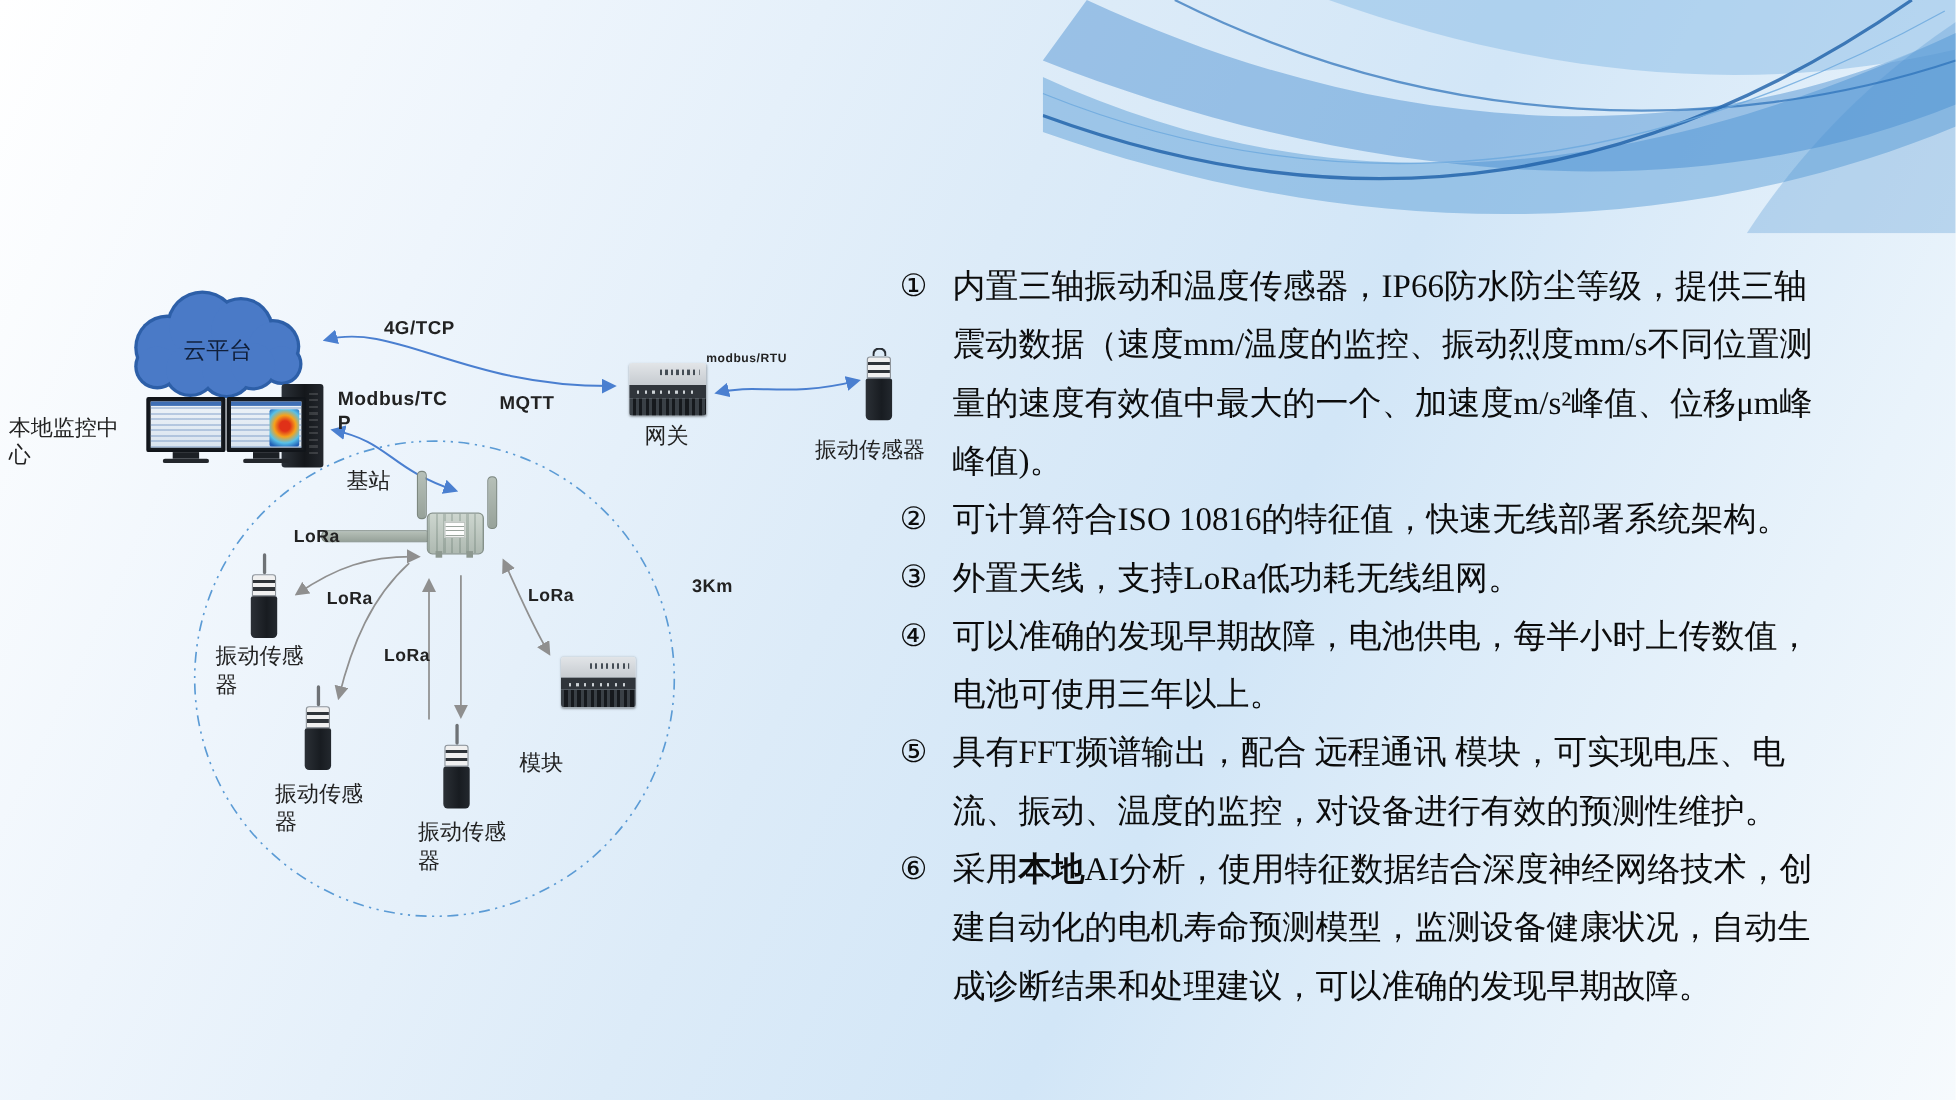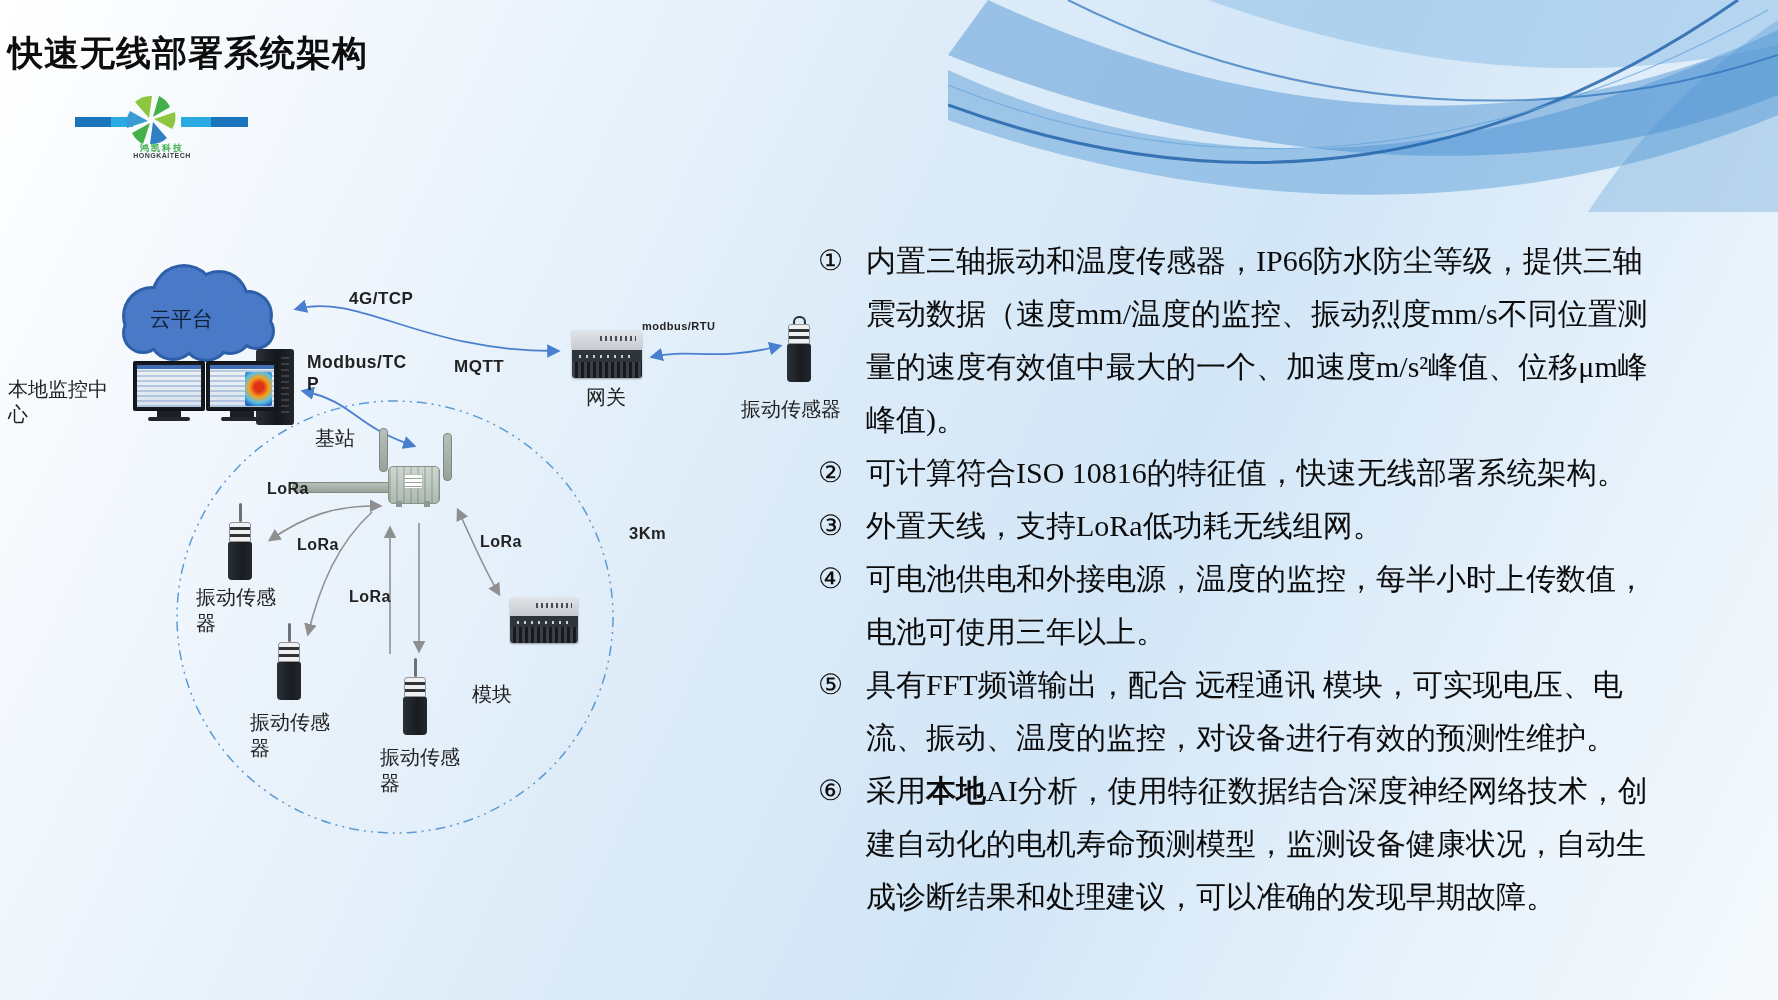--- a/index.html
+++ b/index.html
@@ -19,21 +19,21 @@
   .b4{left:138px; width:37px; background:#1b75bc;}
   .logo-cn{position:absolute; top:52px; left:0; width:100%; text-align:center; font-size:9px; color:#3fae49; letter-spacing:2px; font-weight:700;}
   .logo-en{position:absolute; top:62px; left:0; width:100%; text-align:center; font-size:7px; color:#3a3a3a; letter-spacing:.5px; font-weight:700;}
   .pin{position:absolute; left:52px; top:3px;}
   
   .waves{right:0; top:0;}
   
   svg.lines{left:0; top:0; pointer-events:none;}
   .dlabel{font-size:20px; color:#222; line-height:25px;}
   .llabel{font-size:16px; font-weight:600; color:#222; letter-spacing:.5px;}
-  .center{text-align:left;}
+  .center{text-align:center;font-family:Liberation Serif, serif;}
   
   .tower{left:256px; top:349px; width:38px; height:76px; background:linear-gradient(90deg,#2b3138,#14171b 55%,#23272d); border-radius:3px;}
   .tower i{position:absolute; right:5px; top:8px; width:8px; height:56px; background:repeating-linear-gradient(180deg,rgba(255,255,255,.14) 0 2px,transparent 2px 6px); display:block;}
   .mon{position:absolute; width:72px; height:50px; background:#171b20; border:2px solid #11151a; border-radius:2px; padding:2px; box-sizing:border-box;}
   .scr{width:100%; height:100%; position:relative; background:
     repeating-linear-gradient(180deg, rgba(90,130,185,.35) 0 2px, transparent 2px 5px),
     linear-gradient(#eef3f8,#d9e4ef);}
   .scr .hd{position:absolute; left:0; top:0; width:100%; height:4px; background:#3f6fb5;}
   .heat{position:absolute; right:2px; top:7px; width:27px; height:34px; border-radius:2px;
     background:radial-gradient(circle at 52% 45%, #e03118 0 20%, #f5a21c 42%, #57c0e8 66%, #2362b8 88%);}
@@ -79,39 +79,20 @@
   <svg class="abs waves" width="830" height="212" viewBox="0 0 830 212" preserveAspectRatio="none">
     <path d="M0,70 C250,185 520,175 830,30 L830,115 C540,235 240,205 0,120 Z" fill="#5d9fd8" opacity="0.50"></path>
     <path d="M40,0 C320,130 600,140 830,30 L830,95 C560,205 240,150 0,55 Z" fill="#3c85cc" opacity="0.42"></path>
     <path d="M260,0 C470,75 660,85 830,45 L830,0 Z" fill="#8fc0e8" opacity="0.55"></path>
     <path d="M640,212 C700,120 770,60 830,20 L830,212 Z" fill="#4c92d2" opacity="0.30"></path>
     <path d="M0,105 C300,215 560,160 790,0" stroke="#1d5fa7" stroke-width="3" fill="none" opacity="0.8"></path>
     <path d="M120,0 C360,120 620,125 830,55" stroke="#2a6fb8" stroke-width="2" fill="none" opacity="0.7"></path>
     <path d="M0,85 C260,190 540,165 820,10" stroke="#6aa7dd" stroke-width="1.2" fill="none" opacity="0.8"></path>
   </svg>
 
-  <div class="abs title">快速无线部署系统架构</div>
-  <div class="abs logo">
-    <div class="bar b1"></div>
-    <div class="bar b2"></div>
-    <div class="bar b3"></div>
-    <div class="bar b4"></div>
-    <svg class="pin" width="52" height="52" viewBox="0 0 52 52">
-      <g transform="translate(26,27)">
-        <path d="M2,-3 L8,-24 A23,23 0 0 1 19,-13 Z" fill="#43b049"></path>
-        <path d="M3,-1 L24,-8 A23,23 0 0 1 21,9 Z" fill="#8dc63f"></path>
-        <path d="M2,2 L16,18 A23,23 0 0 1 -1,24 Z" fill="#2f7fc1"></path>
-        <path d="M-1,3 L-8,24 A23,23 0 0 1 -19,13 Z" fill="#43b049"></path>
-        <path d="M-3,1 L-24,8 A23,23 0 0 1 -21,-9 Z" fill="#3b9bd5"></path>
-        <path d="M-2,-2 L-16,-18 A23,23 0 0 1 1,-24 Z" fill="#8dc63f"></path>
-      </g>
-    </svg>
-    <div class="logo-cn">鸿凯科技</div>
-    <div class="logo-en">HONGKAITECH</div>
-  </div>
 
   <svg class="abs lines" width="1778" height="1000" viewBox="0 0 1778 1000">
     <defs>
       <marker id="mb" viewBox="0 0 10 10" refX="8" refY="5" markerWidth="7.5" markerHeight="7.5" orient="auto-start-reverse">
         <path d="M0,0 L10,5 L0,10 z" fill="#4a7fd0"></path>
       </marker>
       <marker id="mg" viewBox="0 0 10 10" refX="8" refY="5" markerWidth="8" markerHeight="8" orient="auto-start-reverse">
         <path d="M0,0 L10,5 L0,10 z" fill="#8f8f8f"></path>
       </marker>
     </defs>
@@ -249,21 +230,21 @@
     <div class="frow">
       <div class="fnum">②</div>
       <div class="ftxt">可计算符合ISO 10816的特征值，快速无线部署系统架构。</div>
     </div>
     <div class="frow">
       <div class="fnum">③</div>
       <div class="ftxt">外置天线，支持LoRa低功耗无线组网。</div>
     </div>
     <div class="frow">
       <div class="fnum">④</div>
-      <div class="ftxt">可电池供电和外接电源，温度的监控，每半小时上传数值，电池可使用三年以上。</div>
+      <div class="ftxt">可以准确的发现早期故障，电池供电，每半小时上传数值，电池可使用三年以上。</div>
     </div>
     <div class="frow">
       <div class="fnum">⑤</div>
       <div class="ftxt">具有FFT频谱输出，配合 远程通讯 模块，可实现电压、电流、振动、温度的监控，对设备进行有效的预测性维护。</div>
     </div>
     <div class="frow">
       <div class="fnum">⑥</div>
       <div class="ftxt"><span>采用</span><b>本地</b><span>AI分析，使用特征数据结合深度神经网络技术，创建自动化的电机寿命预测模型，监测设备健康状况，自动生成诊断结果和处理建议，可以准确的发现早期故障。</span></div>
     </div>
   </div>

